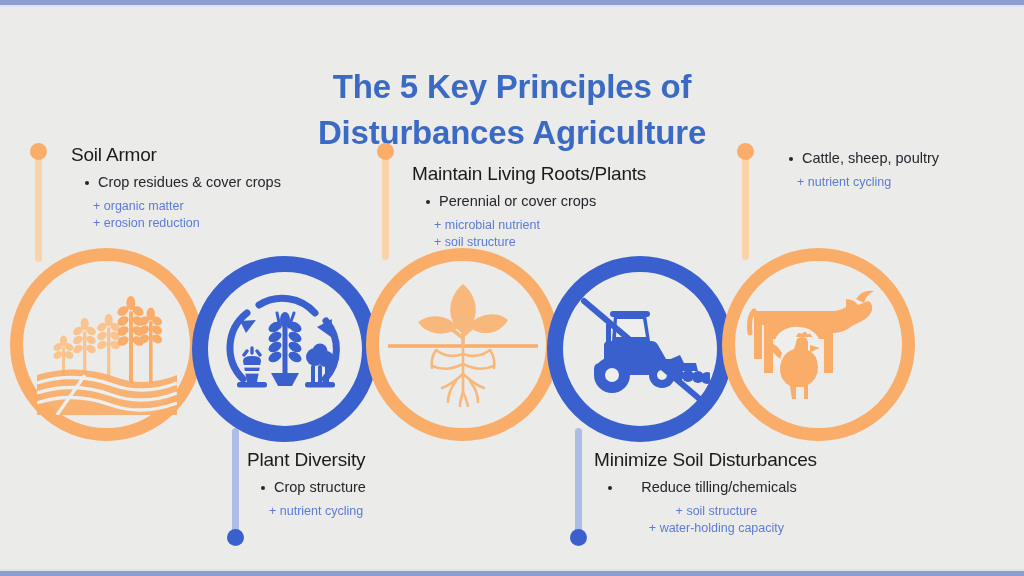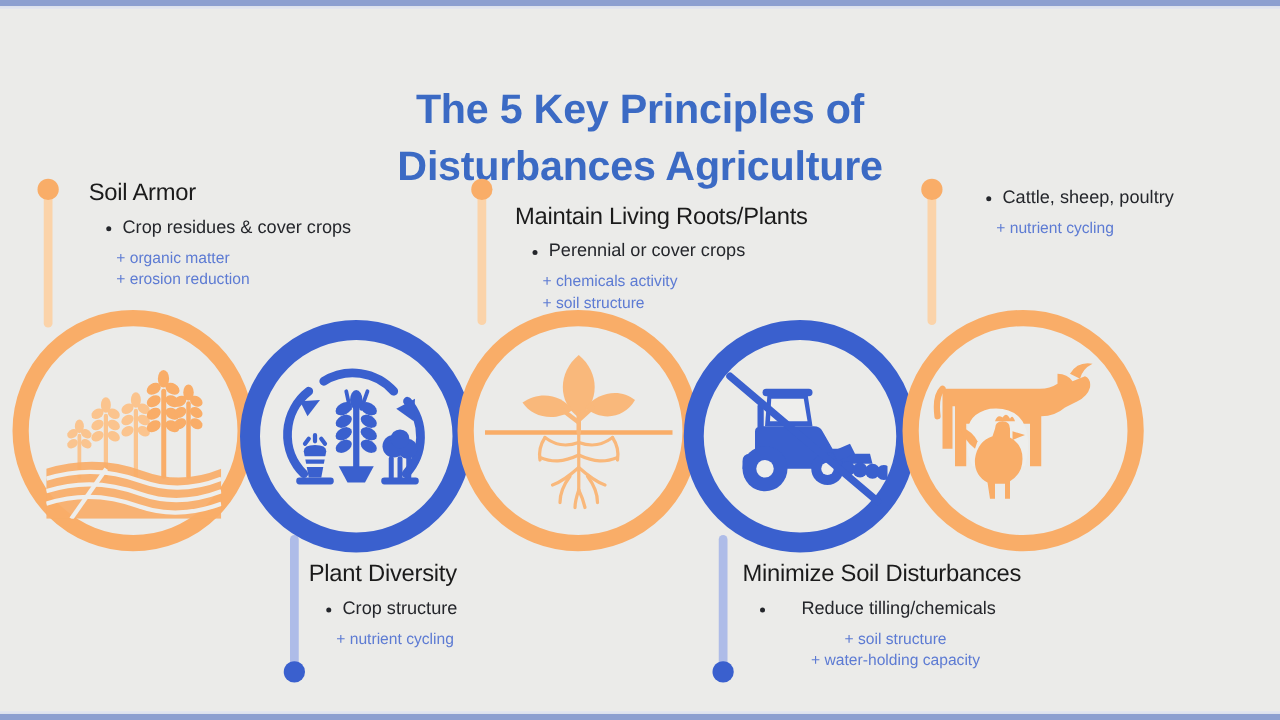--- a/index.html
+++ b/index.html
@@ -120,21 +120,21 @@
   <div class="block" style="left:71px;top:143px;">
     <h3>Soil Armor</h3>
     <div class="bullet">Crop residues &amp; cover crops</div>
     <div class="plus">+ organic matter</div>
     <div class="plus">+ erosion reduction</div>
   </div>
 
   <div class="block" style="left:412px;top:143px;margin-top:19px;">
     <h3>Maintain Living Roots/Plants</h3>
     <div class="bullet">Perennial or cover crops</div>
-    <div class="plus">+ chemicals activity</div>
+    <div class="plus">+ microbial nutrient</div>
     <div class="plus">+ soil structure</div>
   </div>
 
   <div class="block" style="left:775px;top:143px;">
     <div class="bullet">Cattle, sheep, poultry</div>
     <div class="plus">+ nutrient cycling</div>
   </div>
 
   <div class="block" style="left:247px;top:448px;">
     <h3>Plant Diversity</h3>

